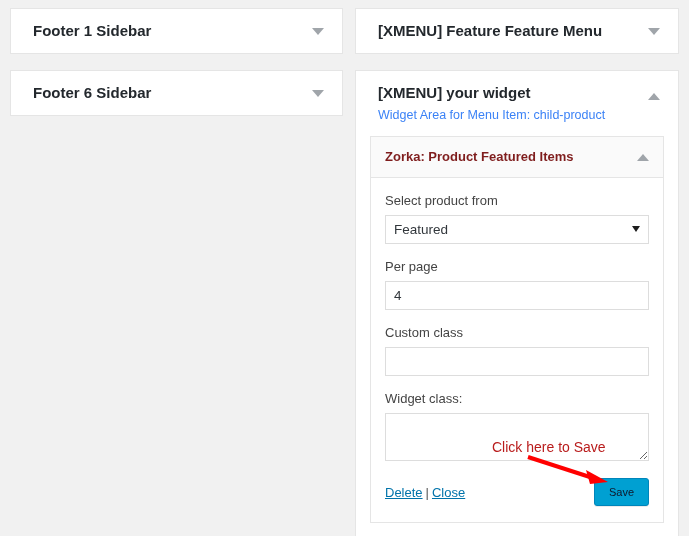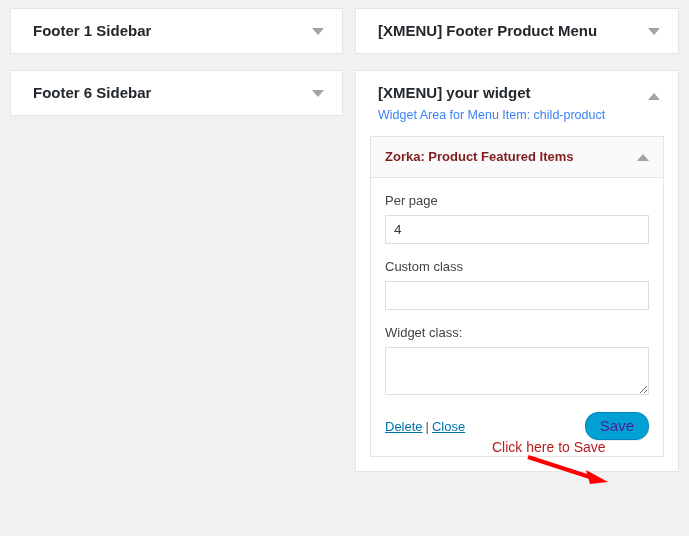--- a/index.html
+++ b/index.html
@@ -193,27 +193,27 @@
   .action-links .sep {
     color: #555;
     padding: 0 3px;
   }
   .save-button {
     position: absolute;
     right: 0;
     top: 0;
     background: #00a0d2;
     border: 1px solid #0085ba;
-    color: #4c1d95;
+    color: #0f172a;
     font-family: "Liberation Sans", sans-serif;
-    font-size: 15px;
+    font-size: 11px;
     font-weight: normal;
     line-height: 16px;
     padding: 5px 14px;
-    border-radius: 13px;
+    border-radius: 3px;
     cursor: pointer;
     box-shadow: 0 1px 0 rgba(0,0,0,0.08);
   }
 
   
   .annotation-text {
     position: absolute;
     left: 492px;
     top: 439px;
     font-family: "Liberation Sans", sans-serif;
@@ -251,21 +251,21 @@
         <span class="toggle-arrow down"></span>
       </div>
     </div>
 
   </div>
 
   <div class="col-right">
 
     <div class="sidebar-panel">
       <div class="sidebar-head">
-        <div class="sidebar-title">[XMENU] Footer Product Menu</div>
+        <div class="sidebar-title">[XMENU] Feature Feature Menu</div>
         <span class="toggle-arrow down"></span>
       </div>
     </div>
 
     <div class="sidebar-panel">
       <div class="sidebar-head has-desc">
         <div class="sidebar-title">[XMENU] your widget</div>
         <div class="sidebar-desc">Widget Area for Menu Item: child-product</div>
         <span class="toggle-arrow up"></span>
       </div>
@@ -274,20 +274,29 @@
 
         <div class="widget-box">
 
           <div class="widget-box-head">
             <span class="widget-box-title">Zorka: Product Featured Items</span>
             <span class="toggle-arrow up"></span>
           </div>
 
           <div class="widget-box-body">
 
+            <div class="field">
+              <label class="field-label">Select product from</label>
+              <div class="select-wrap">
+                <select class="control">
+                  <option>Featured</option>
+                </select>
+                <span class="select-caret"></span>
+              </div>
+            </div>
 
             <div class="field">
               <label class="field-label">Per page</label>
               <input class="control" type="text" value="4" style="">
             </div>
 
             <div class="field">
               <label class="field-label">Custom class</label>
               <input class="control" type="text" value="" style="">
             </div>

